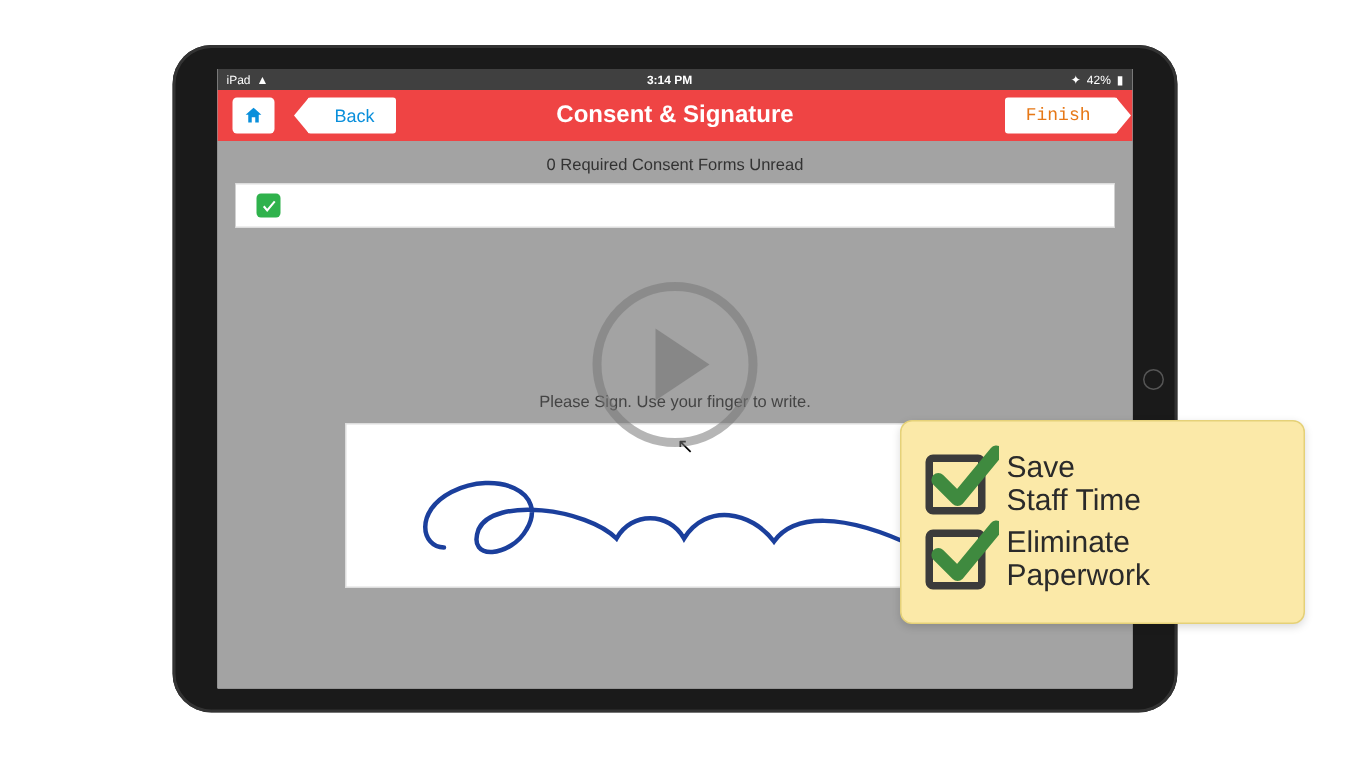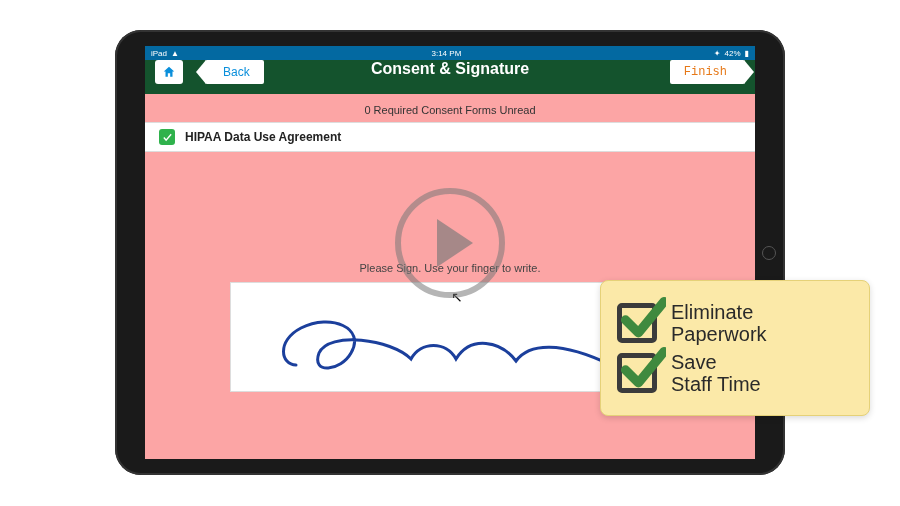--- a/index.html
+++ b/index.html
@@ -36,36 +36,36 @@
     top: 50%;
     transform: translateY(-50%);
     width: 14px;
     height: 14px;
     border: 1px solid #555;
     border-radius: 50%;
   }
   
   .status-bar {
     height: 14px;
-    background: #0369a1;
+    background: #404040;
     display: flex;
     align-items: center;
     justify-content: space-between;
     color: #fff;
     font-size: 8px;
     padding: 0 6px;
   }
   .status-left, .status-right { display: flex; gap: 4px; align-items: center; }
-  .status-center { font-weight: 400; }
+  .status-center { font-weight: 700; }
   
   .nav-bar {
     height: 34px;
-    background: #14532d;
-    display: flex;
-    align-items: flex-start;
+    background: #ef4444;
+    display: flex;
+    align-items: center;
     padding: 0 10px;
     gap: 8px;
     position: relative;
   }
   .home-btn {
     width: 28px;
     height: 24px;
     background: #fff;
     border: none;
     border-radius: 3px;
@@ -120,23 +120,23 @@
   .nav-title {
     position: absolute;
     left: 50%;
     transform: translateX(-50%);
     color: #fff;
     font-size: 16px;
     font-weight: 600;
   }
   
   .content {
-    background: #fca5a5;
+    background: #a3a3a3;
     height: calc(100% - 48px);
-    padding: 8px 0;
+    padding: 8px 12px;
   }
   .unread-line {
     text-align: center;
     font-size: 11px;
     color: #333;
     padding: 2px 0 6px;
   }
   .consent-row {
     background: #fff;
     height: 30px;
@@ -295,21 +295,20 @@
 
     <div class="content">
       <div class="unread-line">0 Required Consent Forms Unread</div>
 
       <div class="consent-row">
         <span class="check">
           <svg viewBox="0 0 24 24">
               <polyline points="4,12 9,18 20,5"></polyline>
             </svg>
         </span>
-        <span class="consent-label">HIPAA Data Use Agreement</span>
       </div>
 
       <div class="sign-section">
         <div class="sign-prompt">Please Sign. Use your finger to write.</div>
         <div class="sign-area">
           <span class="cursor">↖</span>
           <svg viewBox="0 0 380 95">
             <path d="M 25 72 C 10 72, 5 48, 30 35 C 60 20, 95 35, 80 60 C 70 78, 40 82, 48 60 C 58 38, 120 46, 140 66 C 150 48, 175 48, 185 66 C 200 42, 230 48, 245 68 C 258 50, 290 48, 340 72" fill="none" stroke="#1b3f9c" stroke-width="3" stroke-linecap="round"></path>
           </svg>
         </div>
@@ -321,23 +320,23 @@
 
 <div class="play-overlay"></div>
 
 <div class="callout">
   <div class="callout-item">
     <div class="callout-check">
       <svg viewBox="0 0 50 50">
           <polyline points="6,26 20,40 48,6" fill="none" stroke="#3f8a3f" stroke-width="10" stroke-linecap="round" stroke-linejoin="round"></polyline>
         </svg>
     </div>
-    <div class="callout-text">Eliminate Paperwork</div>
+    <div class="callout-text">Save<br>Staff Time</div>
   </div>
   <div class="callout-item">
     <div class="callout-check">
       <svg viewBox="0 0 50 50">
           <polyline points="6,26 20,40 48,6" fill="none" stroke="#3f8a3f" stroke-width="10" stroke-linecap="round" stroke-linejoin="round"></polyline>
         </svg>
     </div>
-    <div class="callout-text">Save<br>Staff Time</div>
+    <div class="callout-text">Eliminate Paperwork</div>
   </div>
 </div>
 
 </body></html>

